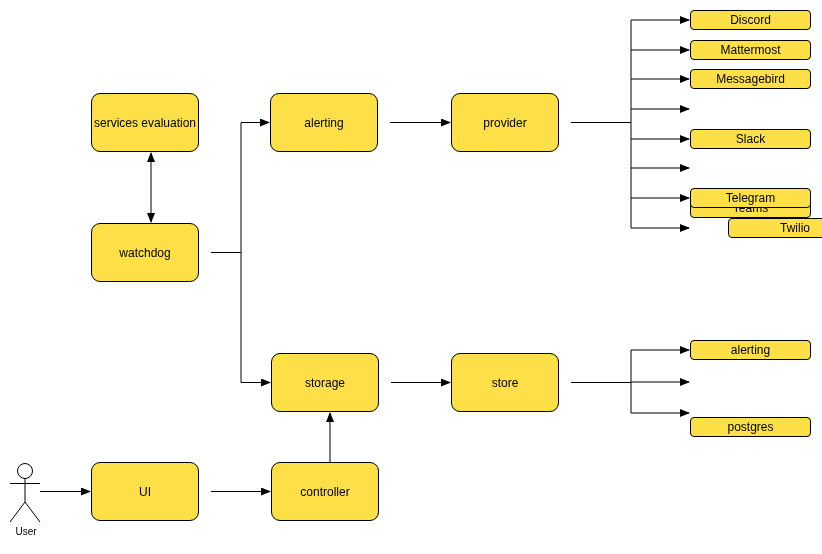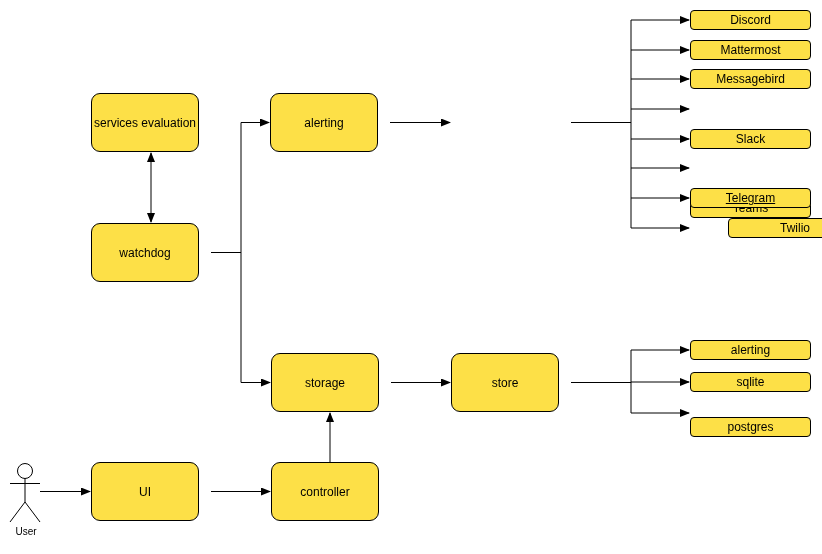--- a/index.html
+++ b/index.html
@@ -129,36 +129,36 @@
       </g>
     </g>
   </svg>
 
   <div class="node big" style="left:91px; top:93px;">services evaluation</div>
 
   <div class="node big" style="left:91px; top:223px;">watchdog</div>
 
   <div class="node big" style="left:270px; top:93px;">alerting</div>
 
+  <div class="node big" style="left:451px; top:93px;">provider</div>
 
   <div class="node big" style="left:271px; top:353px;">storage</div>
 
   <div class="node big" style="left:451px; top:353px;">store</div>
 
   <div class="node big" style="left:91px; top:462px;">UI</div>
 
   <div class="node big" style="left:271px; top:462px;">controller</div>
 
   <div class="node small" style="left:690px; top:10px;">Discord</div>
   <div class="node small" style="left:690px; top:40px;">Mattermost</div>
   <div class="node small" style="left:690px; top:69px;">Messagebird</div>
   <div class="node small" style="left:690px; top:129px;">Slack</div>
   <div class="node small" style="left:690px; top:158px;margin-top:40px;">Teams</div>
-  <div class="node small" style="left:690px; top:188px;text-decoration:underline;">Telegram</div>
+  <div class="node small" style="left:690px; top:188px;">Telegram</div>
   <div class="node small" style="left:728px; top:218px;padding-left:13px;">Twilio</div>
 
   <div class="node small" style="left:690px; top:340px;">alerting</div>
-  <div class="node small" style="left:690px; top:372px;">sqlite</div>
   <div class="node small" style="left:690px; top:417px;">postgres</div>
 
   <div class="actor-label">User</div>
 
 </div>
 
 </body></html>

